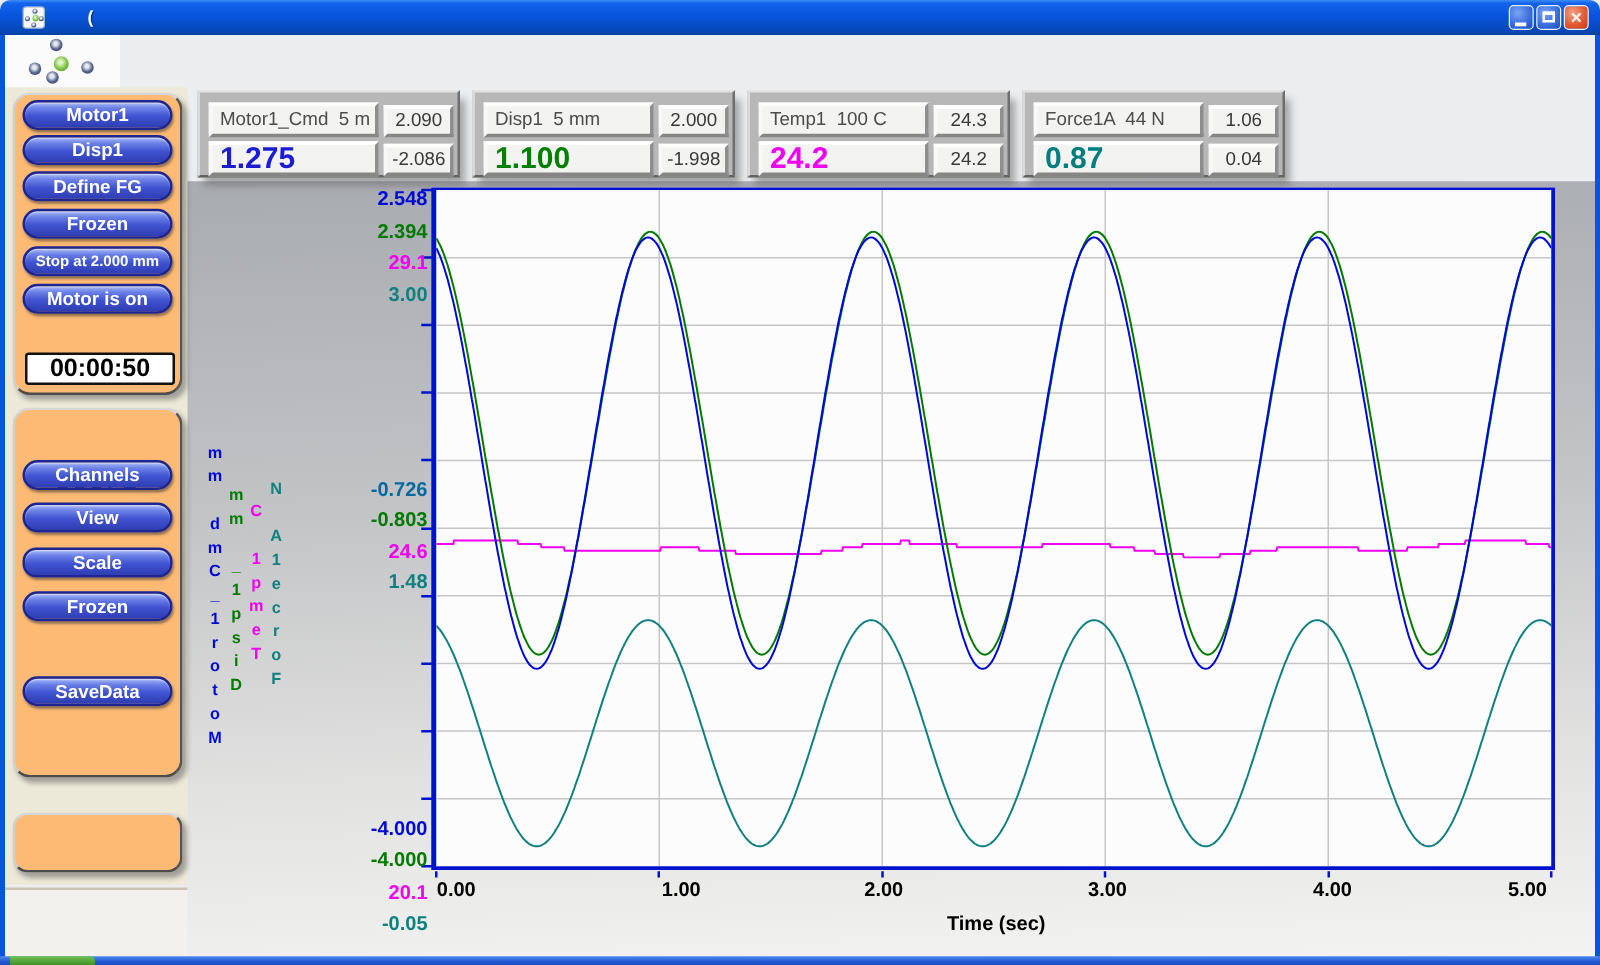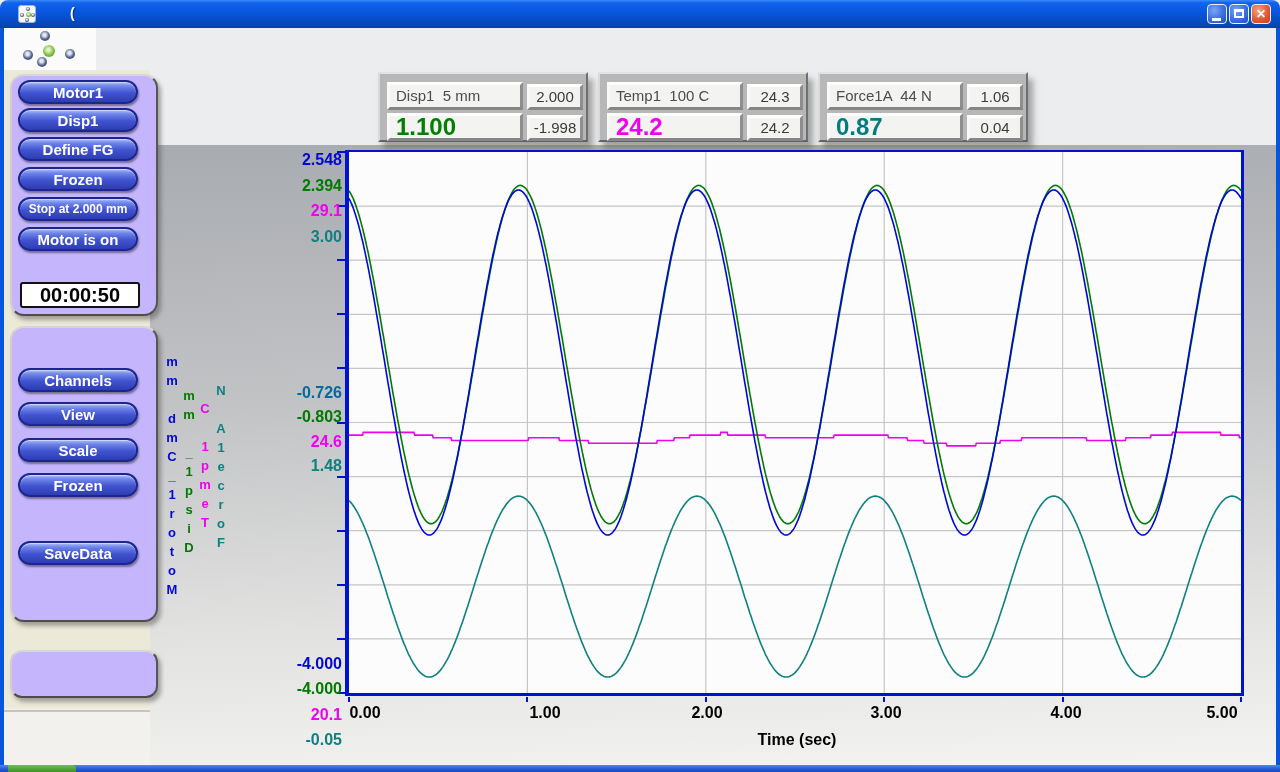--- a/index.html
+++ b/index.html
@@ -30,21 +30,21 @@
   .logo-dot { position:absolute; border-radius:50%; width:10px; height:10px; }
   .dot-slate { background:radial-gradient(circle at 45% 40%, #e6e9ef 18%, #50608a 55%, #3a4766 100%); }
   .dot-green { background:radial-gradient(circle at 45% 40%, #e0f2c4 15%, #7cbf3e 55%, #55931f 100%); }
   .top-bg { position:absolute; left:96px; top:28px; width:1180px; height:42px; background:#ecedef; }
   .readout-row-bg { position:absolute; left:150px; top:70px; width:1126px; height:75px; background:#ecedef; }
 
   
   .left-strip { position:absolute; left:4px; top:70px; width:146px; height:638px; background:#ece9d8; }
   .left-strip-low { position:absolute; left:4px; top:710px; width:146px; height:55px; background:#f2f1ed;
     border-top:2px solid #c9c5b2; }
-  .side-panel { position:absolute; left:10px; width:148px; background:#c4b5fd; border-radius:14px;
+  .side-panel { position:absolute; left:10px; width:136px; background:#fdba74; border-radius:14px;
     border-top:2px solid #d6d6d6; border-left:2px solid #cfcfcf;
     border-right:2px solid #565656; border-bottom:2px solid #4c4c4c;
     box-shadow:3px 4px 4px rgba(70,70,70,.45); }
   .pill-btn { position:absolute; left:6px; width:120px; height:24px; border-radius:13px;
     background:linear-gradient(180deg,#a9baf6 0%,#6d83e8 22%,#4053d0 55%,#2e3db2 100%);
     border:2px solid #1c2590; color:#fff; font-size:15px; font-weight:bold; text-align:center;
     line-height:21px; box-shadow:inset 0 1px 1px rgba(255,255,255,.5), 1px 2px 2px rgba(40,40,40,.5);
     cursor:default; white-space:nowrap; }
   .pill-btn.small-label { font-size:12px; line-height:21px; }
   .timer { position:absolute; left:8px; width:120px; height:26px; background:#fff; border:2px solid #111;
@@ -144,20 +144,26 @@
     <div class="scope-title" style="top:10px;">SCOPE</div>
     <div class="pill-btn" style="top:40px;">Channels</div>
     <div class="pill-btn" style="top:74px;">View</div>
     <div class="pill-btn" style="top:110px;border-radius:11px;">Scale</div>
     <div class="pill-btn" style="top:145px;">Frozen</div>
     <div class="pill-btn" style="top:213px;">SaveData</div>
   </div>
 
   <div class="side-panel" style="top:650px;height:48px;border-radius:12px;"></div>
 
+  <div class="readout" style="left:158px;">
+    <div class="ro-box ro-title">Motor1_Cmd  5 m</div>
+    <div class="ro-box ro-value" style="color: rgb(27, 27, 212);">1.275</div>
+    <div class="ro-box ro-max">2.090</div>
+    <div class="ro-box ro-min">-2.086</div>
+  </div>
   <div class="readout" style="left:378px;">
     <div class="ro-box ro-title">Disp1  5 mm</div>
     <div class="ro-box ro-value" style="color: rgb(0, 128, 0);">1.100</div>
     <div class="ro-box ro-max">2.000</div>
     <div class="ro-box ro-min">-1.998</div>
   </div>
   <div class="readout" style="left:598px;text-decoration:underline;">
     <div class="ro-box ro-title">Temp1  100 C</div>
     <div class="ro-box ro-value" style="color: rgb(240, 0, 240);">24.2</div>
     <div class="ro-box ro-max">24.3</div>

